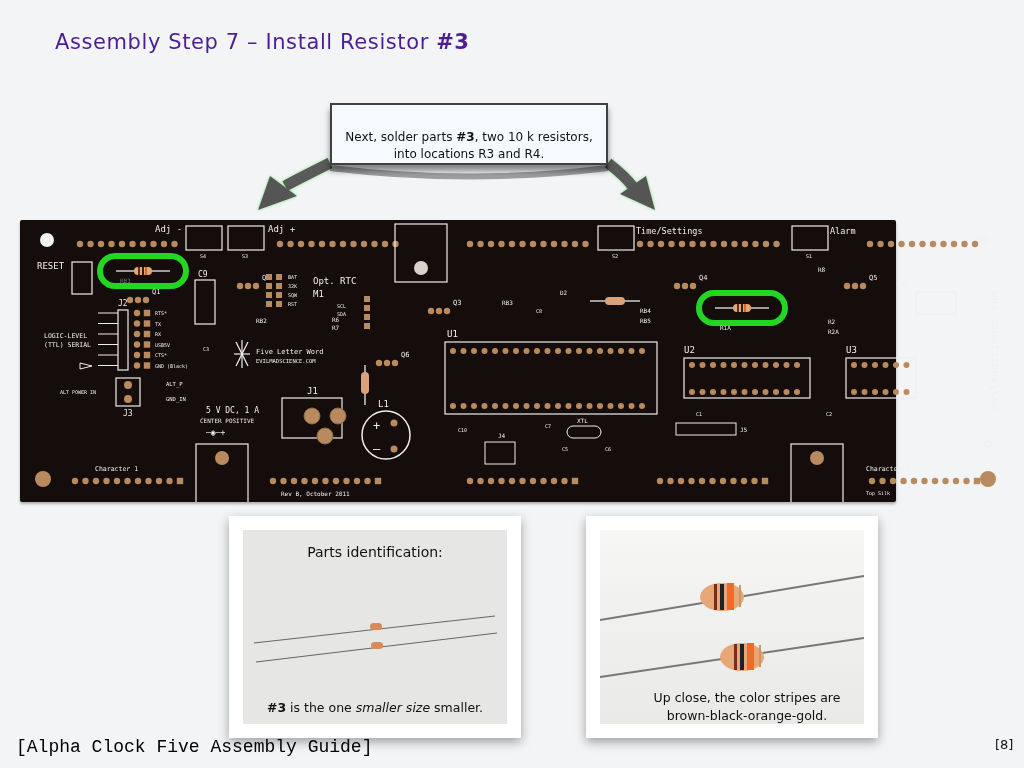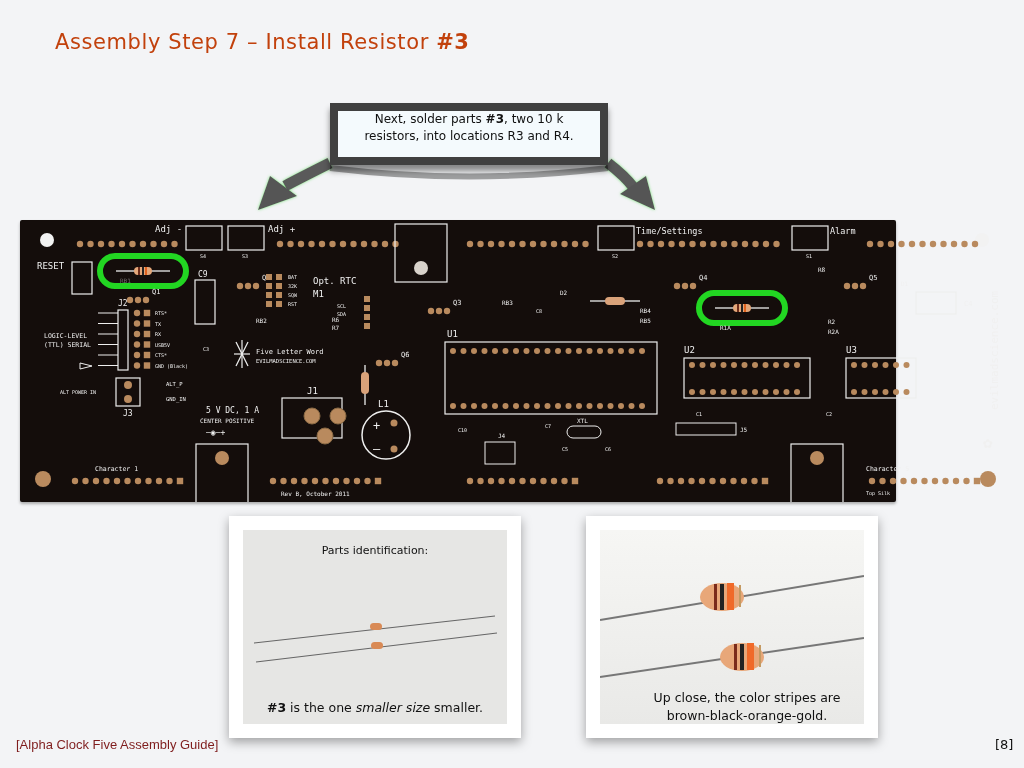--- a/index.html
+++ b/index.html
@@ -1,31 +1,31 @@
 <!DOCTYPE html>
 <html><head>
 <meta charset="utf-8">
 <style>
   html, body { margin:0; padding:0; }
   body { width:1024px; height:768px; background:#f3f4f6; position:relative; overflow:hidden; font-family:"DejaVu Sans", sans-serif; }
-  .title { position:absolute; left:55px; top:30px; font-size:21px; color:#c2410c; letter-spacing:0.6px; }
+  .title { position:absolute; left:55px; top:30px; font-size:21px; color:#4c1d95; letter-spacing:0.6px; }
   .title b { font-weight:bold; }
-  .callout { position:absolute; left:330px; top:103px; width:278px; height:62px; background:#f4fafd; border:8px solid #404040; box-shadow:0 6px 6px rgba(0,0,0,0.45); display:flex; align-items:flex-start; justify-content:center; text-align:center; font-size:12px; line-height:17px; color:#111; padding:0 10px; box-sizing:border-box; }
+  .callout { position:absolute; left:330px; top:103px; width:278px; height:62px; background:#f4fafd; border:2px solid #404040; box-shadow:0 6px 6px rgba(0,0,0,0.45); display:flex; align-items:flex-end; justify-content:center; text-align:center; font-size:12px; line-height:17px; color:#111; padding:0 10px; box-sizing:border-box; }
   .arrows { position:absolute; left:0; top:0; }
   .pcb { position:absolute; left:20px; top:220px; width:876px; height:282px; background:#140d0b; border-radius:2px; box-shadow:0 2px 3px rgba(0,0,0,0.3); }
   .pcb svg { position:absolute; left:0; top:0; }
   .silk { fill:#f0f0f0; font-family:"DejaVu Sans Mono", monospace; }
   .panel { position:absolute; background:#fff; box-shadow:0 4px 10px rgba(0,0,0,0.35); }
   .panel .photo { position:absolute; left:14px; top:14px; right:14px; bottom:14px; overflow:hidden; }
   .p1 { left:229px; top:516px; width:292px; height:222px; }
   .p1 .photo { background:#e6e6e4; }
   .p2 { left:586px; top:516px; width:292px; height:222px; }
   .p2 .photo { background:linear-gradient(180deg,#f6f6f4,#e9e9e7); }
   .cap { position:absolute; left:0; right:0; text-align:center; font-size:12.5px; color:#111; }
-  .footer-left { position:absolute; left:16px; top:737px; font-family:Liberation Sans, sans-serif; font-size:13px; color:#7f1d1d; }
+  .footer-left { position:absolute; left:16px; top:737px; font-family:Liberation Mono, monospace; font-size:18px; color:#000000; }
   .footer-right { position:absolute; left:995px; top:737px; font-size:13px; color:#111; }
 </style>
 </head>
 <body>
 
 <div class="title"><span>Assembly Step 7 – Install Resistor </span><b>#3</b></div>
 
 <svg class="arrows" width="1024" height="230">
   <defs>
     <filter id="glow" x="-20%" y="-20%" width="140%" height="140%">
@@ -462,21 +462,21 @@
     <text class="silk" x="261" y="276" font-size="6">Rev B, October 2011</text>
     <text class="silk" x="846" y="275" font-size="5">Top Silk</text>
 
     <text class="silk" font-family="DejaVu Sans, sans-serif" font-size="11" transform="translate(978,190) rotate(-90)">evilmadscience.com</text>
     <text class="silk" x="963" y="228" font-size="16">✿</text>
   </svg>
 </div>
 
 <div class="panel p1">
   <div class="photo">
-    <div class="cap" style="top:14px;font-size:11px;">Parts identification:</div>
+    <div class="cap" style="top:14px;font-size:14px;">Parts identification:</div>
     <svg width="264" height="194" style="position:absolute;left:0;top:0;">
       <line x1="11" y1="113" x2="252" y2="86" stroke="#666" stroke-width="1.2"></line>
       <line x1="13" y1="132" x2="254" y2="103" stroke="#666" stroke-width="1.2"></line>
       <rect x="127" y="93" width="12" height="7" rx="3.5" fill="#d98a55"></rect>
       <rect x="128" y="112" width="12" height="7" rx="3.5" fill="#d98a55"></rect>
     </svg>
     <div class="cap" style="top:170px;"><b>#3</b><span> is the one </span><i>smaller size</i><span> smaller.</span></div>
   </div>
 </div>
 

